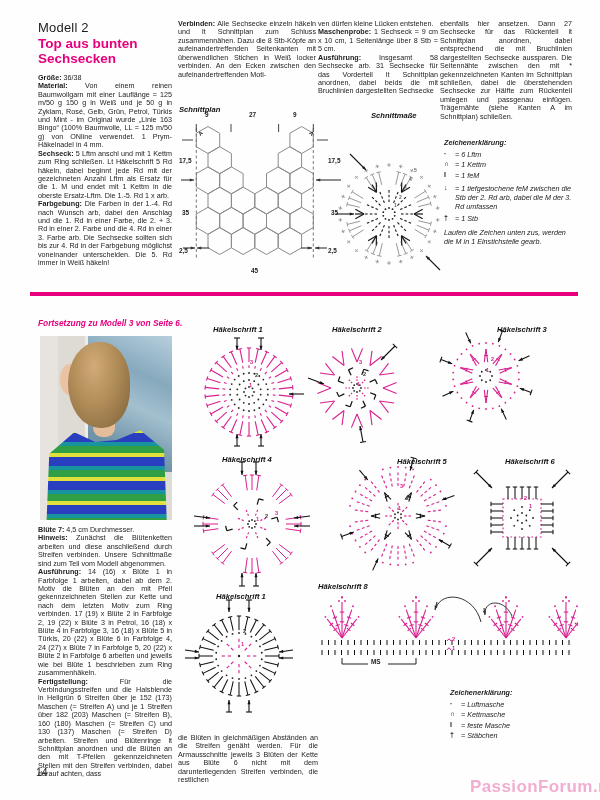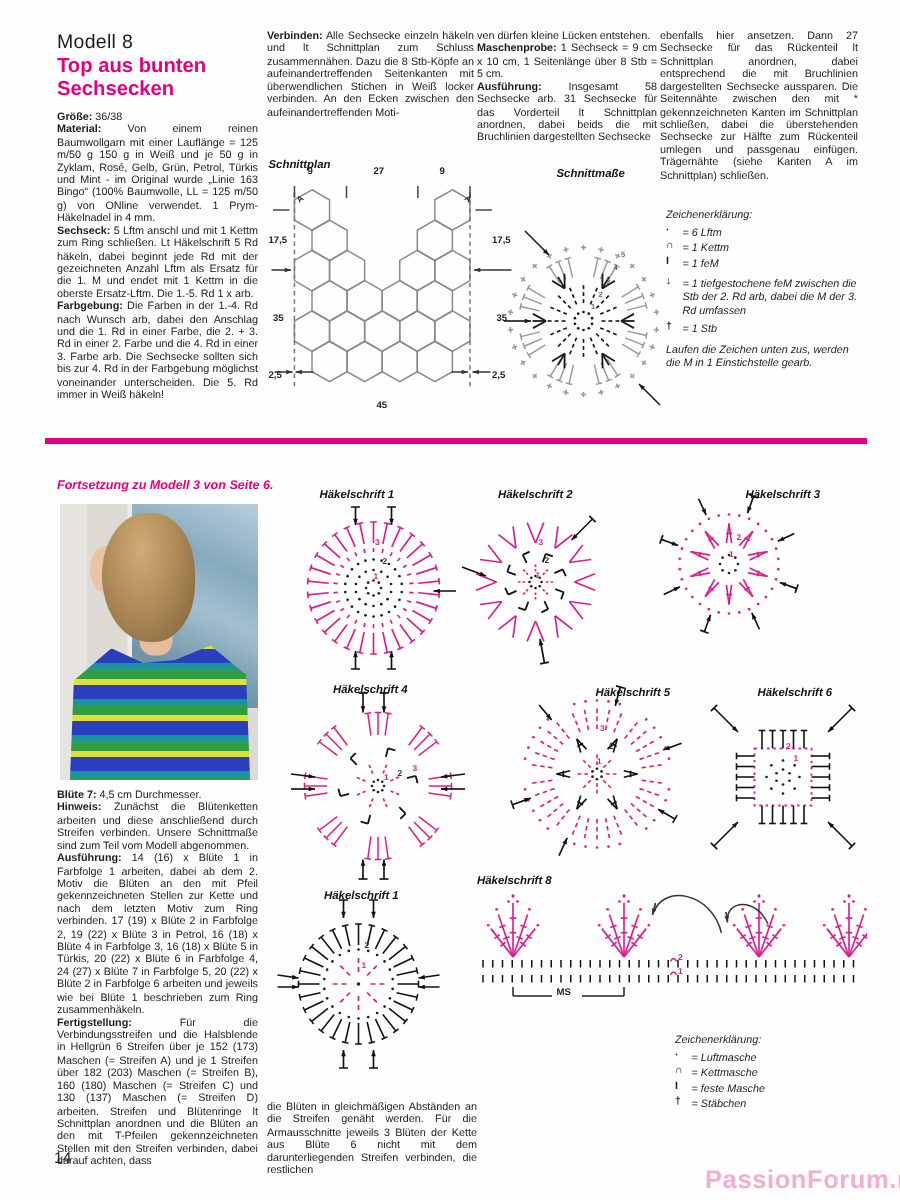--- a/index.html
+++ b/index.html
@@ -14,21 +14,21 @@
   .chart-label{position:absolute;font-size:7.6px;font-weight:bold;font-style:italic;color:#111;white-space:nowrap}
   .divider{position:absolute;left:30px;top:292px;width:548px;height:4px;background:#e6007e}
   .continuation{position:absolute;left:38px;top:318px;width:200px;color:#e6007e;
                 font-weight:bold;font-style:italic;font-size:8.4px}
   .chart{position:absolute}
   .chart svg{position:absolute;left:0;top:0;display:block}
   .rn{position:absolute;font-size:5.6px;font-weight:bold;line-height:1}
   .rn.m{color:#d81f8f}.rn.k{color:#333}.rn.g{color:#666;font-size:5px}
   .dim{position:absolute;font-size:6.4px;font-weight:bold;color:#222;line-height:1;white-space:nowrap}
   .legend{position:absolute;font-size:7.2px;font-style:italic;line-height:1.28}
-  .legend .ttl{font-weight:normal;margin-bottom:3px}
+  .legend .ttl{font-weight:bold;margin-bottom:3px}
   .leg-row{display:flex;margin-bottom:1px}
   .leg-sym{width:11px;flex:none;font-style:normal;font-weight:bold;font-size:7px}
   .leg-txt{flex:1}
   .leg-note{margin-top:5px}
   .pagenum{position:absolute;left:36px;top:766px;font-size:10.5px;color:#222}
   .watermark{position:absolute;left:470px;top:777px;width:126px;text-align:right;
              font-size:17px;font-weight:bold;color:#f2aed2;letter-spacing:.4px}
   .ms-label{position:absolute;font-size:6.4px;font-weight:bold;color:#222}
   
   .photo{position:absolute;left:40px;top:336px;width:132px;height:184px;background:#dedad4;overflow:hidden}
@@ -44,21 +44,21 @@
   .ph-top{left:0;top:47%;width:100%;height:53%;
           clip-path:polygon(5% 100%,7% 32%,26% 10%,42% 20%,58% 18%,76% 8%,94% 28%,96% 100%);
           background:repeating-linear-gradient(180deg,#2f9e44 0 7px,#dfe03a 7px 11px,#2a3fc0 11px 20px,#18949e 20px 24px)}
 </style>
 </head>
 <body>
 
 <div class="page">
 
   <div class="abs body-text" style="left:38px;top:20px;width:134px">
-    <h2 class="model-h">Modell 8</h2>
+    <h2 class="model-h">Modell 2</h2>
     <h1 class="title-h"><span>Top aus bunten</span><br><span>Sechsecken</span></h1>
     <p><span class="lead">Größe:</span><span> 36/38</span></p>
     <p><span class="lead">Material:</span><span> Von einem reinen Baumwollgarn mit einer Lauflänge = 125 m/50 g 150 g in Weiß und je 50 g in Zyklam, Rosé, Gelb, Grün, Petrol, Türkis und Mint - im Original wurde „Linie 163 Bingo“ (100% Baumwolle, LL = 125 m/50 g) von ONline verwendet. 1 Prym-Häkelnadel in 4 mm.</span></p>
     <p><span class="lead">Sechseck:</span><span> 5 Lftm anschl und mit 1 Kettm zum Ring schließen. Lt Häkelschrift 5 Rd häkeln, dabei beginnt jede Rd mit der gezeichneten Anzahl Lftm als Ersatz für die 1. M und endet mit 1 Kettm in die oberste Ersatz-Lftm. Die 1.-5. Rd 1 x arb.</span></p>
     <p><span class="lead">Farbgebung:</span><span> Die Farben in der 1.-4. Rd nach Wunsch arb, dabei den Anschlag und die 1. Rd in einer Farbe, die 2. + 3. Rd in einer 2. Farbe und die 4. Rd in einer 3. Farbe arb. Die Sechsecke sollten sich bis zur 4. Rd in der Farbgebung möglichst voneinander unterscheiden. Die 5. Rd immer in Weiß häkeln!</span></p>
   </div>
 
   <div class="abs body-text" style="left:178px;top:20px;width:138px">
     <p><span class="lead">Verbinden:</span><span> Alle Sechsecke einzeln häkeln und lt Schnittplan zum Schluss zusammennähen. Dazu die 8 Stb-Köpfe an aufeinandertreffenden Seitenkanten mit überwendlichen Stichen in Weiß locker verbinden. An den Ecken zwischen den aufeinandertreffenden Moti-</span></p>
   </div>

